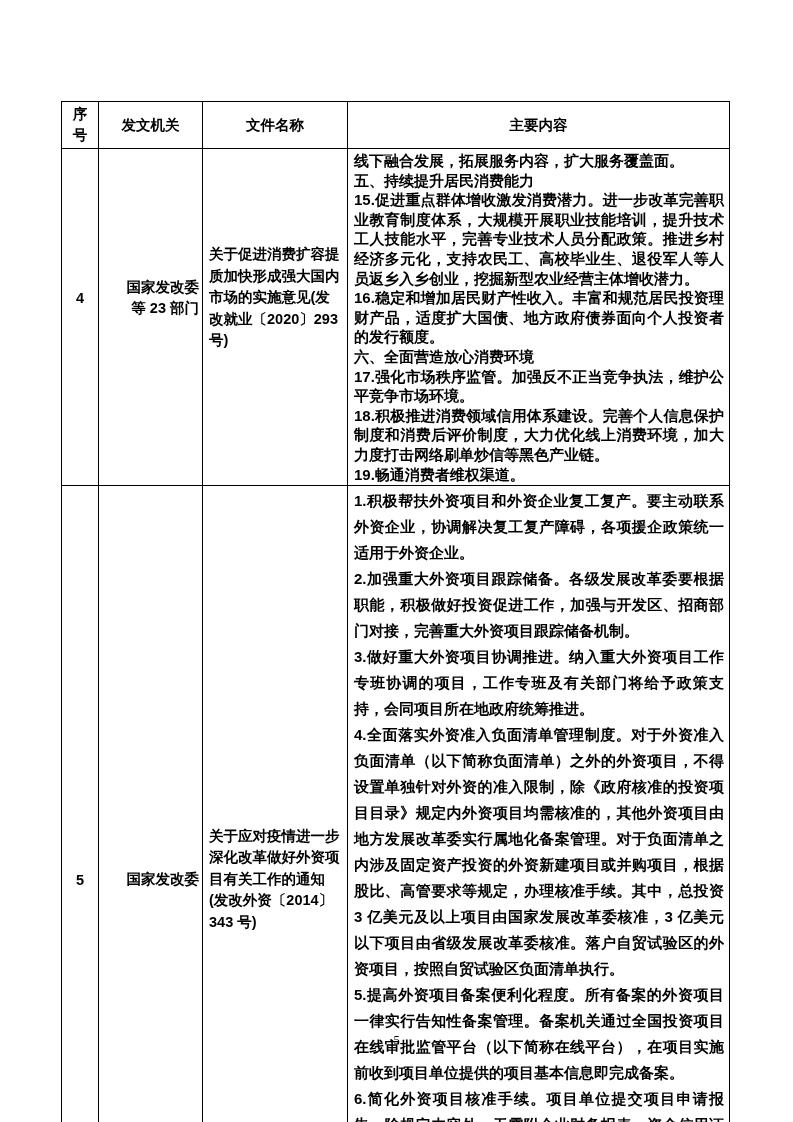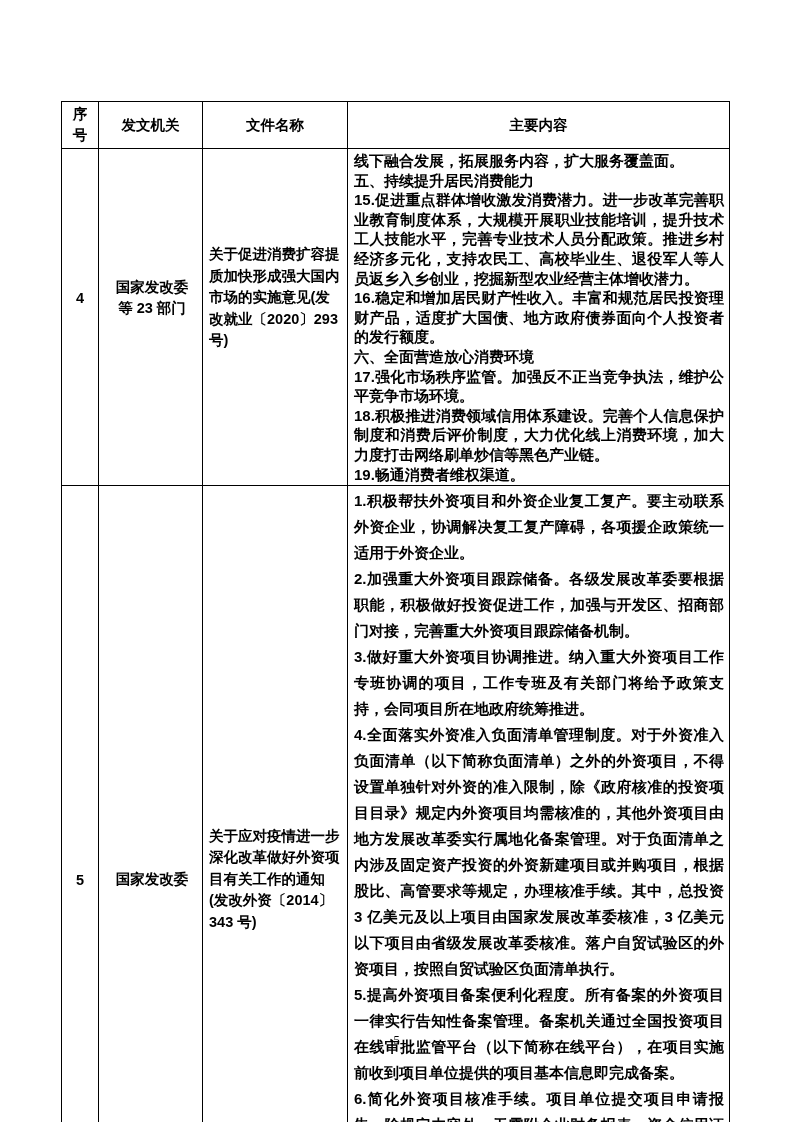--- a/index.html
+++ b/index.html
@@ -25,21 +25,21 @@
     text-align:center;padding:2px 4px;
     line-height:1.45;
   }
   tr.header-row{height:43px;}
   tr.row-4{height:317px;}
   tr.row-5{height:570px;}
   td.cell-no{
     text-align:center;font-size:14.5px;font-weight:600;padding:2px;
   }
   td.cell-agency{
-    font-size:14.5px;font-weight:600;text-align:center;
+    font-size:14.5px;font-weight:600;text-align:right;
     padding:2px 3px 2px 6px;line-height:21px;white-space:pre-line;
   }
   td.cell-doc{
     font-size:14.5px;font-weight:600;text-align:left;
     padding:2px 4px 2px 6px;line-height:21.5px;
   }
   td.cell-content{
     vertical-align:top;
     font-size:15px;font-weight:600;
     text-align:justify;text-justify:inter-character;

